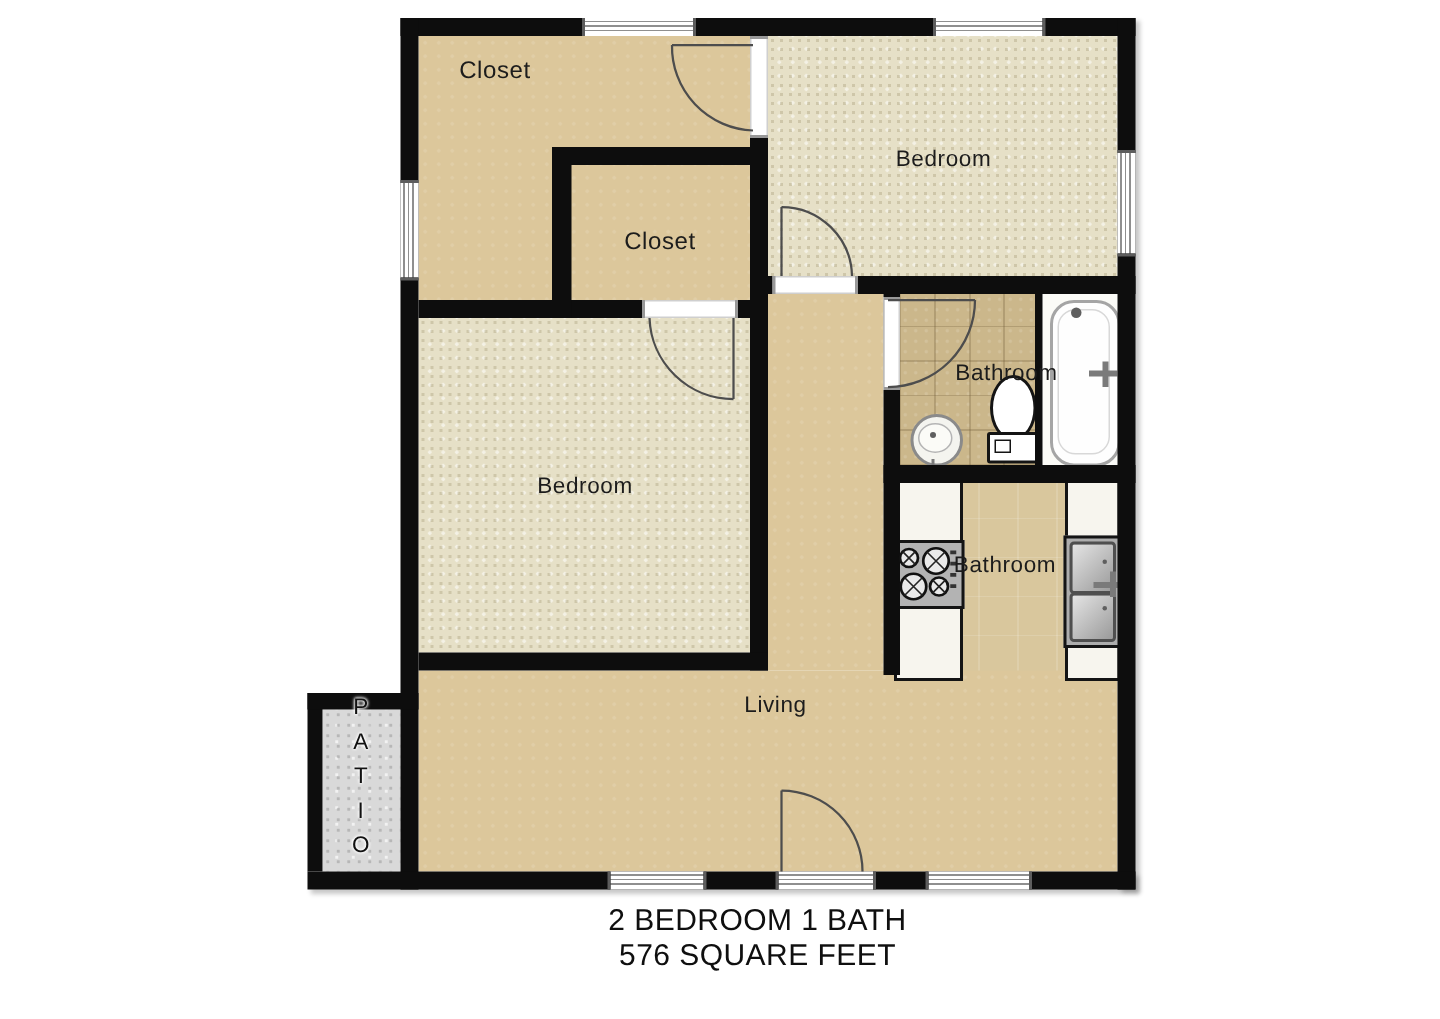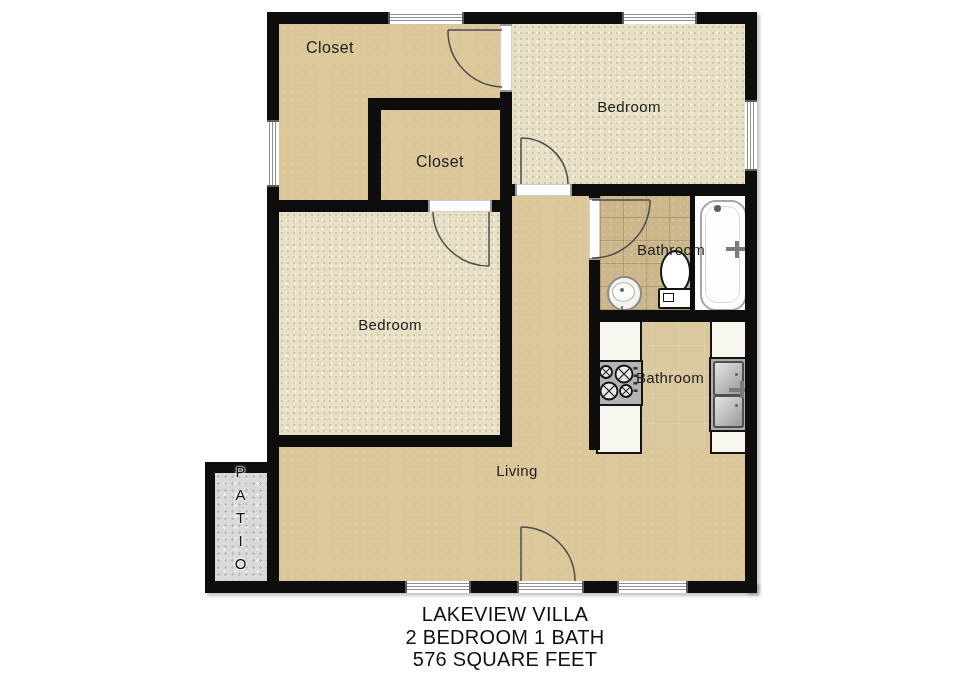--- a/index.html
+++ b/index.html
@@ -176,18 +176,17 @@
   <div class="lbl" style="left:330px;top:48px;font-size:16px;">Closet</div>
   <div class="lbl" style="left:440px;top:162px;font-size:16px;">Closet</div>
   <div class="lbl" style="left:629px;top:106px;">Bedroom</div>
   <div class="lbl" style="left:390px;top:324px;">Bedroom</div>
   <div class="lbl" style="left:671px;top:249px;">Bathroom</div>
   <div class="lbl" style="left:670px;top:377px;">Bathroom</div>
   <div class="lbl" style="left:517px;top:470px;">Living</div>
   <div class="patio-lbl">PATIO</div>
 
   <div class="caption">
-    <div>LAKEVIEW VILLA</div>
     <div>2 BEDROOM 1 BATH</div>
     <div>576 SQUARE FEET</div>
   </div>
 
 </div>
 
 </body></html>

